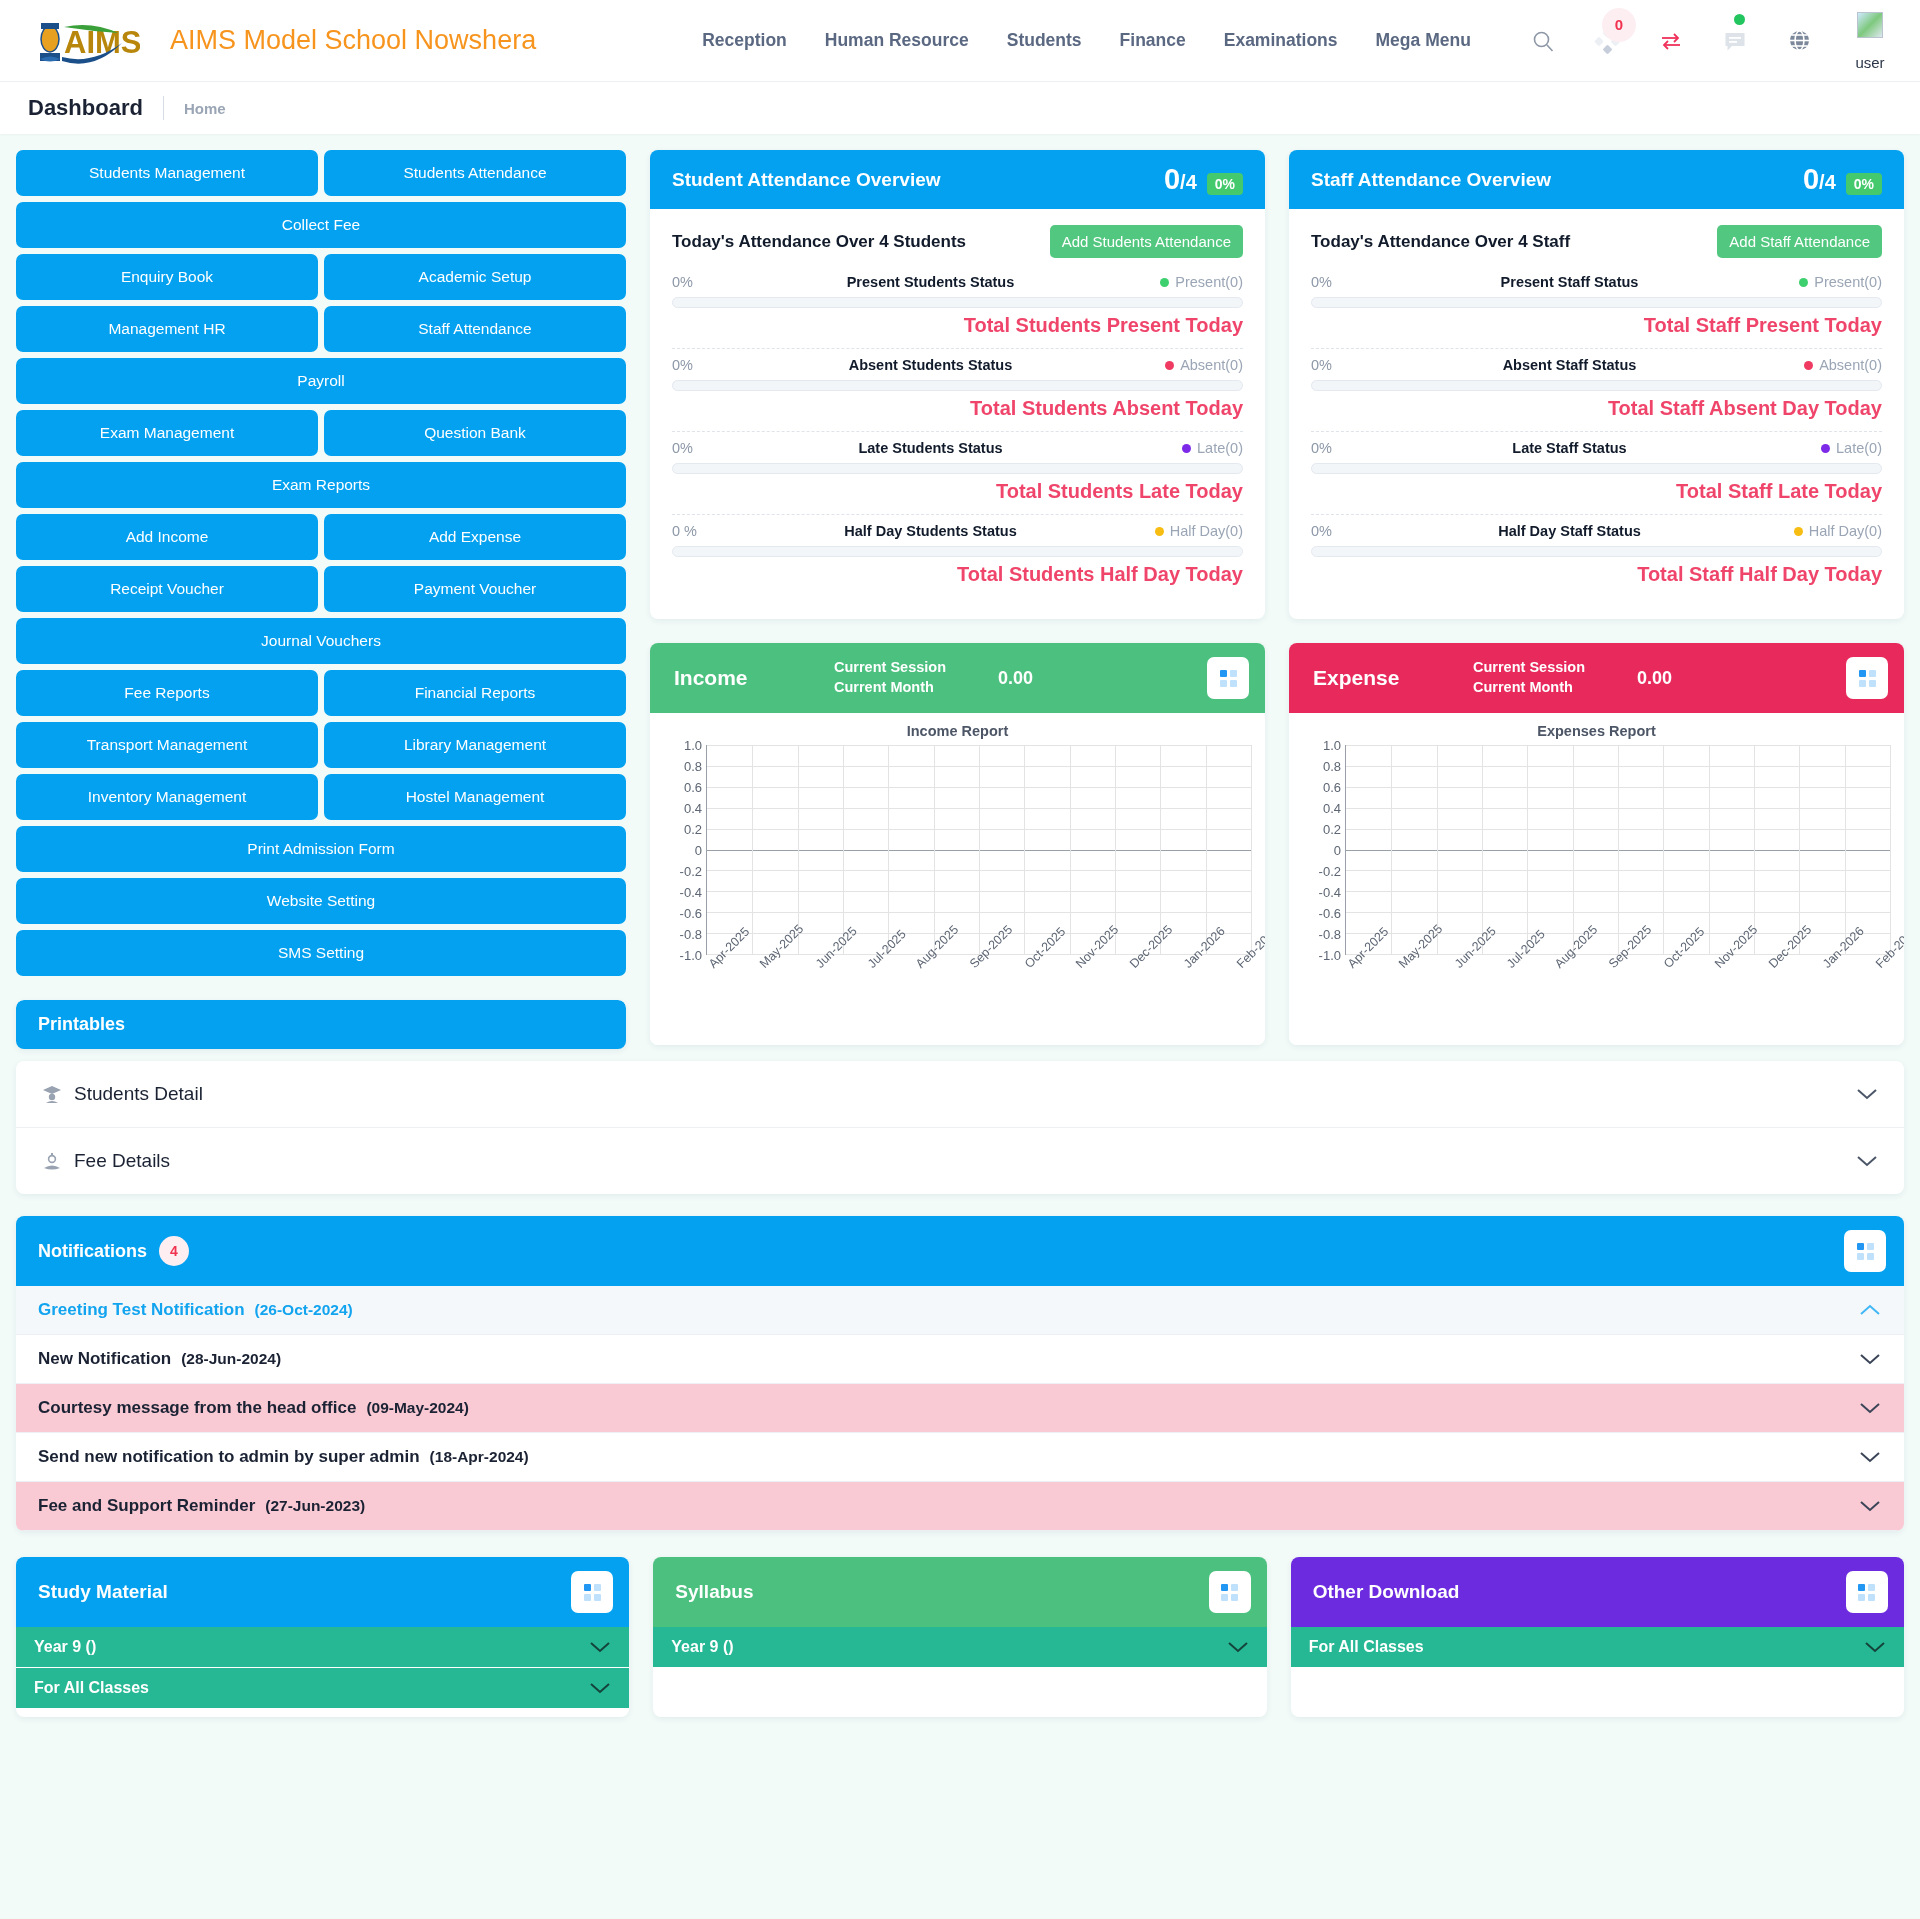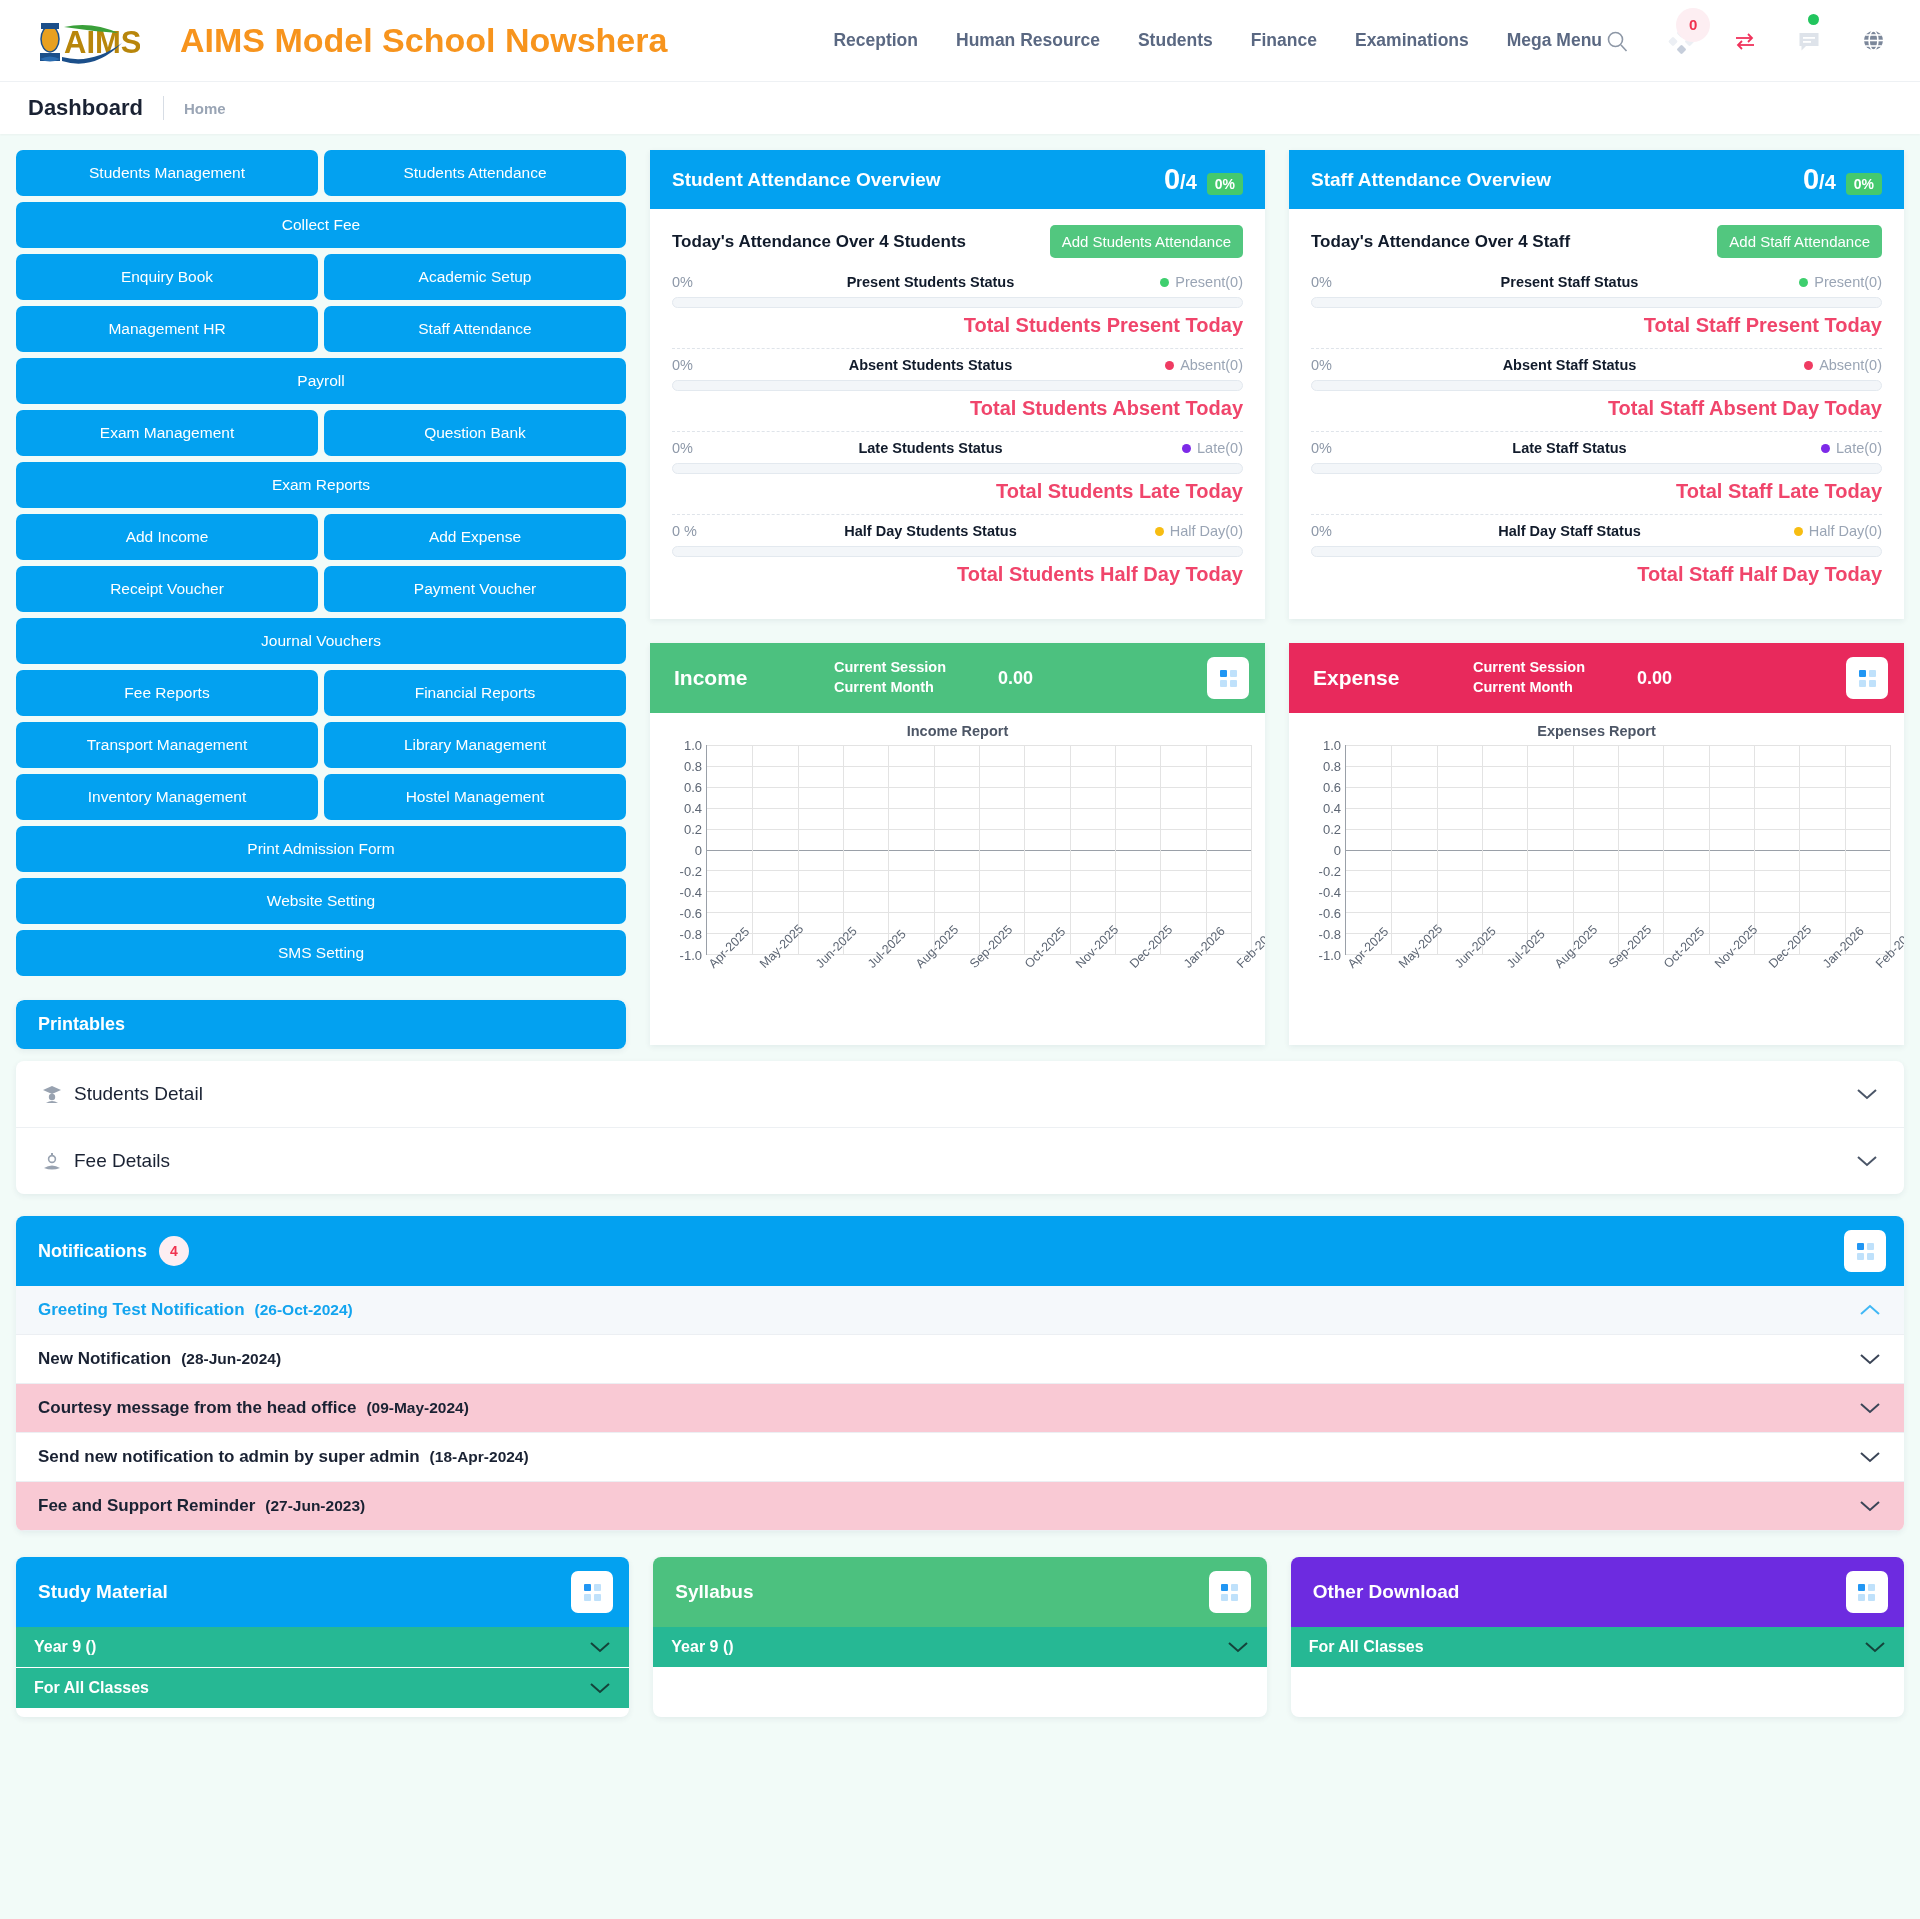--- a/index.html
+++ b/index.html
@@ -17,23 +17,23 @@
     background: #ffffff;
     display: flex;
     align-items: center;
     padding: 0 22px 0 36px;
     border-bottom: 1px solid #eef1f4;
   }
   .logo-wrap { display:flex; align-items:center; gap:6px; }
   .logo-mark { width: 104px; height: 56px; position: relative; }
   .brand-title {
     color: #f7941d;
-    font-size: 34px;
-    font-weight: bold;
-    margin-left: 34px;
+    font-size: 27px;
+    font-weight: normal;
+    margin-left: 24px;
     white-space: nowrap;
   }
   .nav-links {
     display: flex;
     align-items: center;
     gap: 38px;
     margin-left: 166px;
   }
   .nav-links a {
     color: #5a6882;
@@ -144,21 +144,21 @@
   }
   .acc-row:last-child { border-bottom:none; }
   .acc-icon { width:20px; height:20px; color:#8e99a8; display:flex;align-items:center;justify-content:center;}
   .acc-chev { margin-left:auto; color:#6b7686; }
 
   
   .panelcol { flex: 1 1 0; min-width:0; display:flex; flex-direction:column; gap: 24px; }
 
   .card {
     background: #fff;
-    border-radius: 0;
+    border-radius: 8px;
     box-shadow: 0 2px 6px rgba(20,40,70,.07);
     overflow: hidden;
   }
   .att-head {
     background: #03a1f0;
     color: #fff;
     display:flex; align-items:center;
     padding: 13px 22px;
     gap: 10px;
   }

